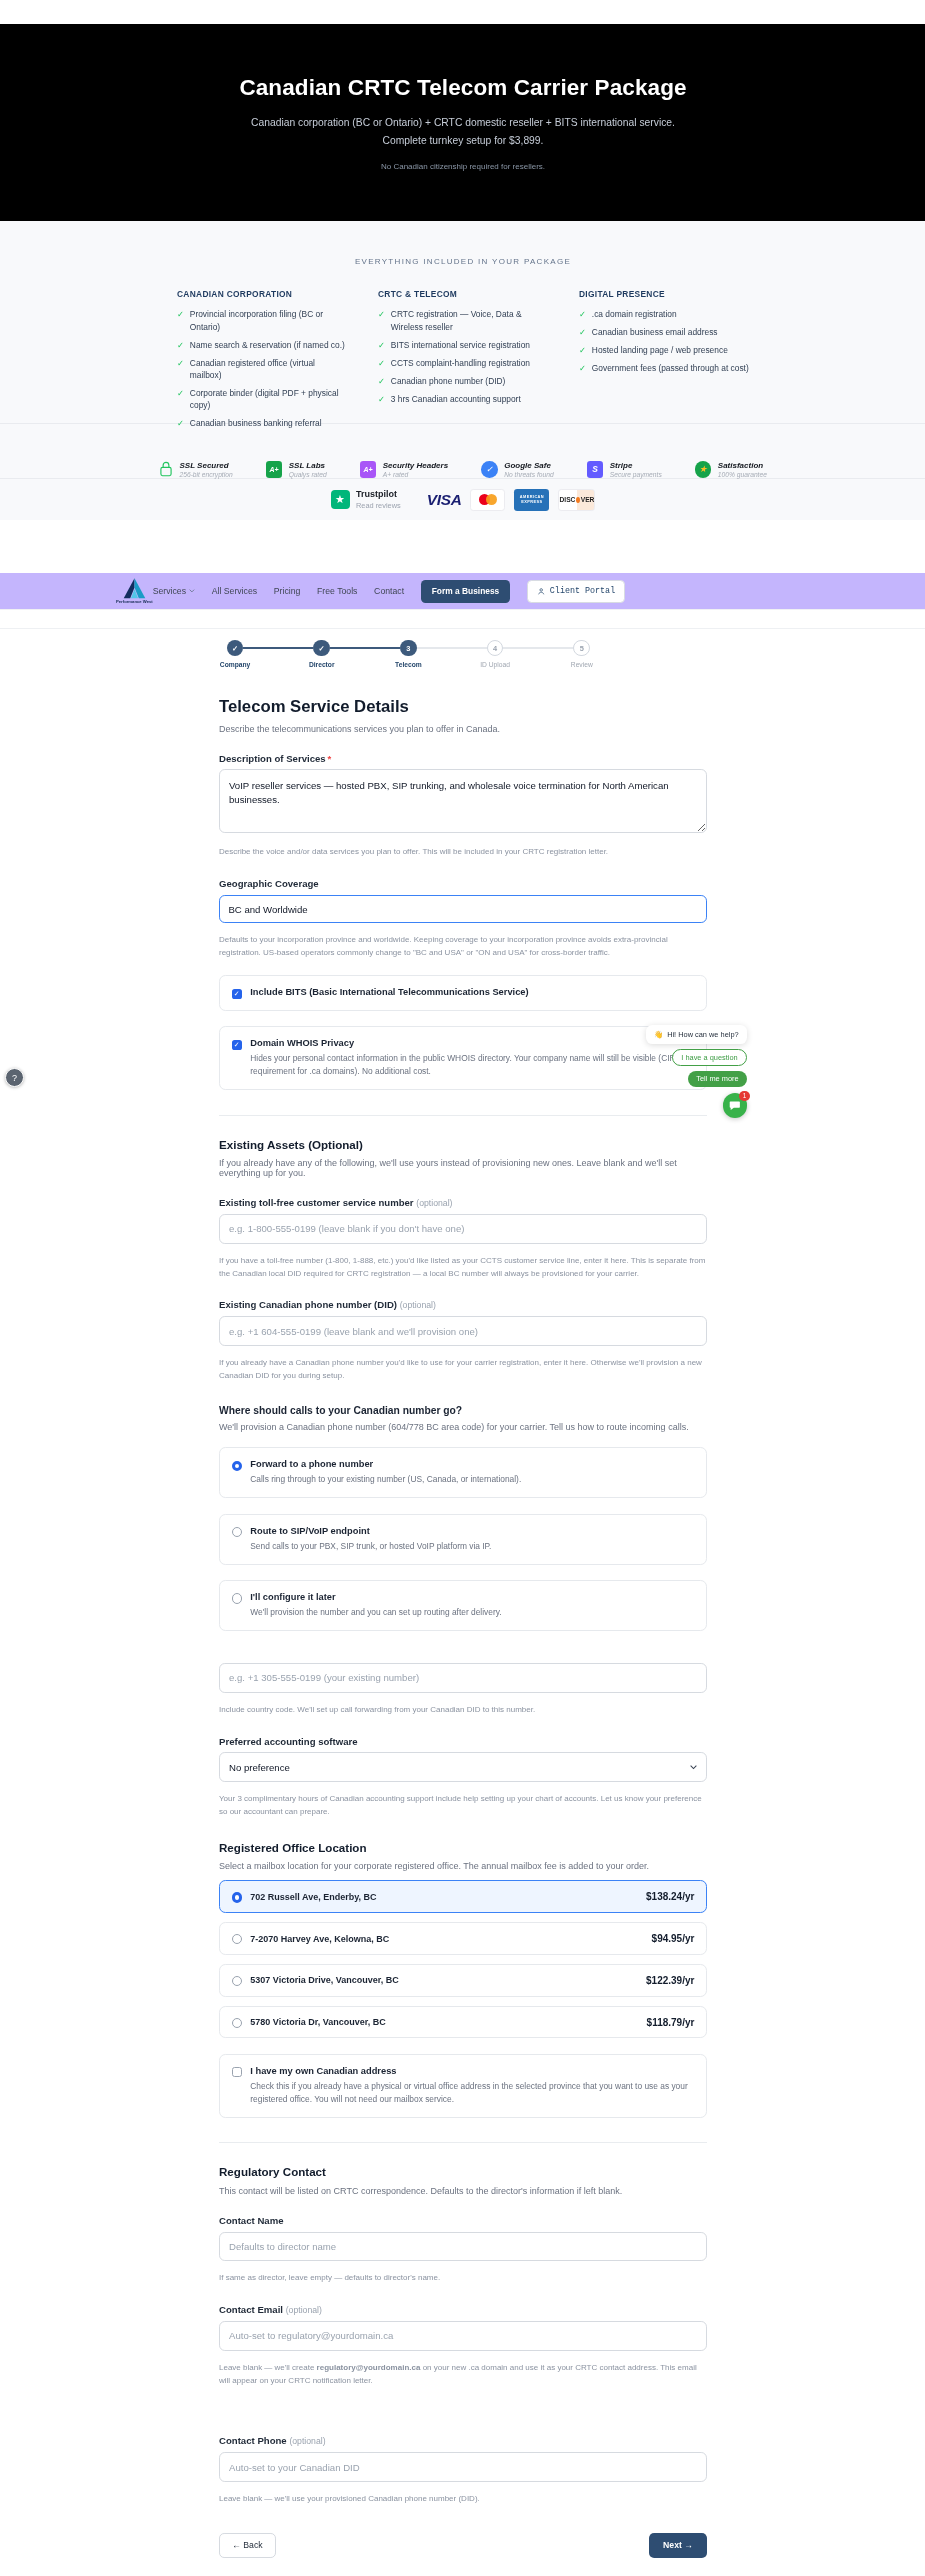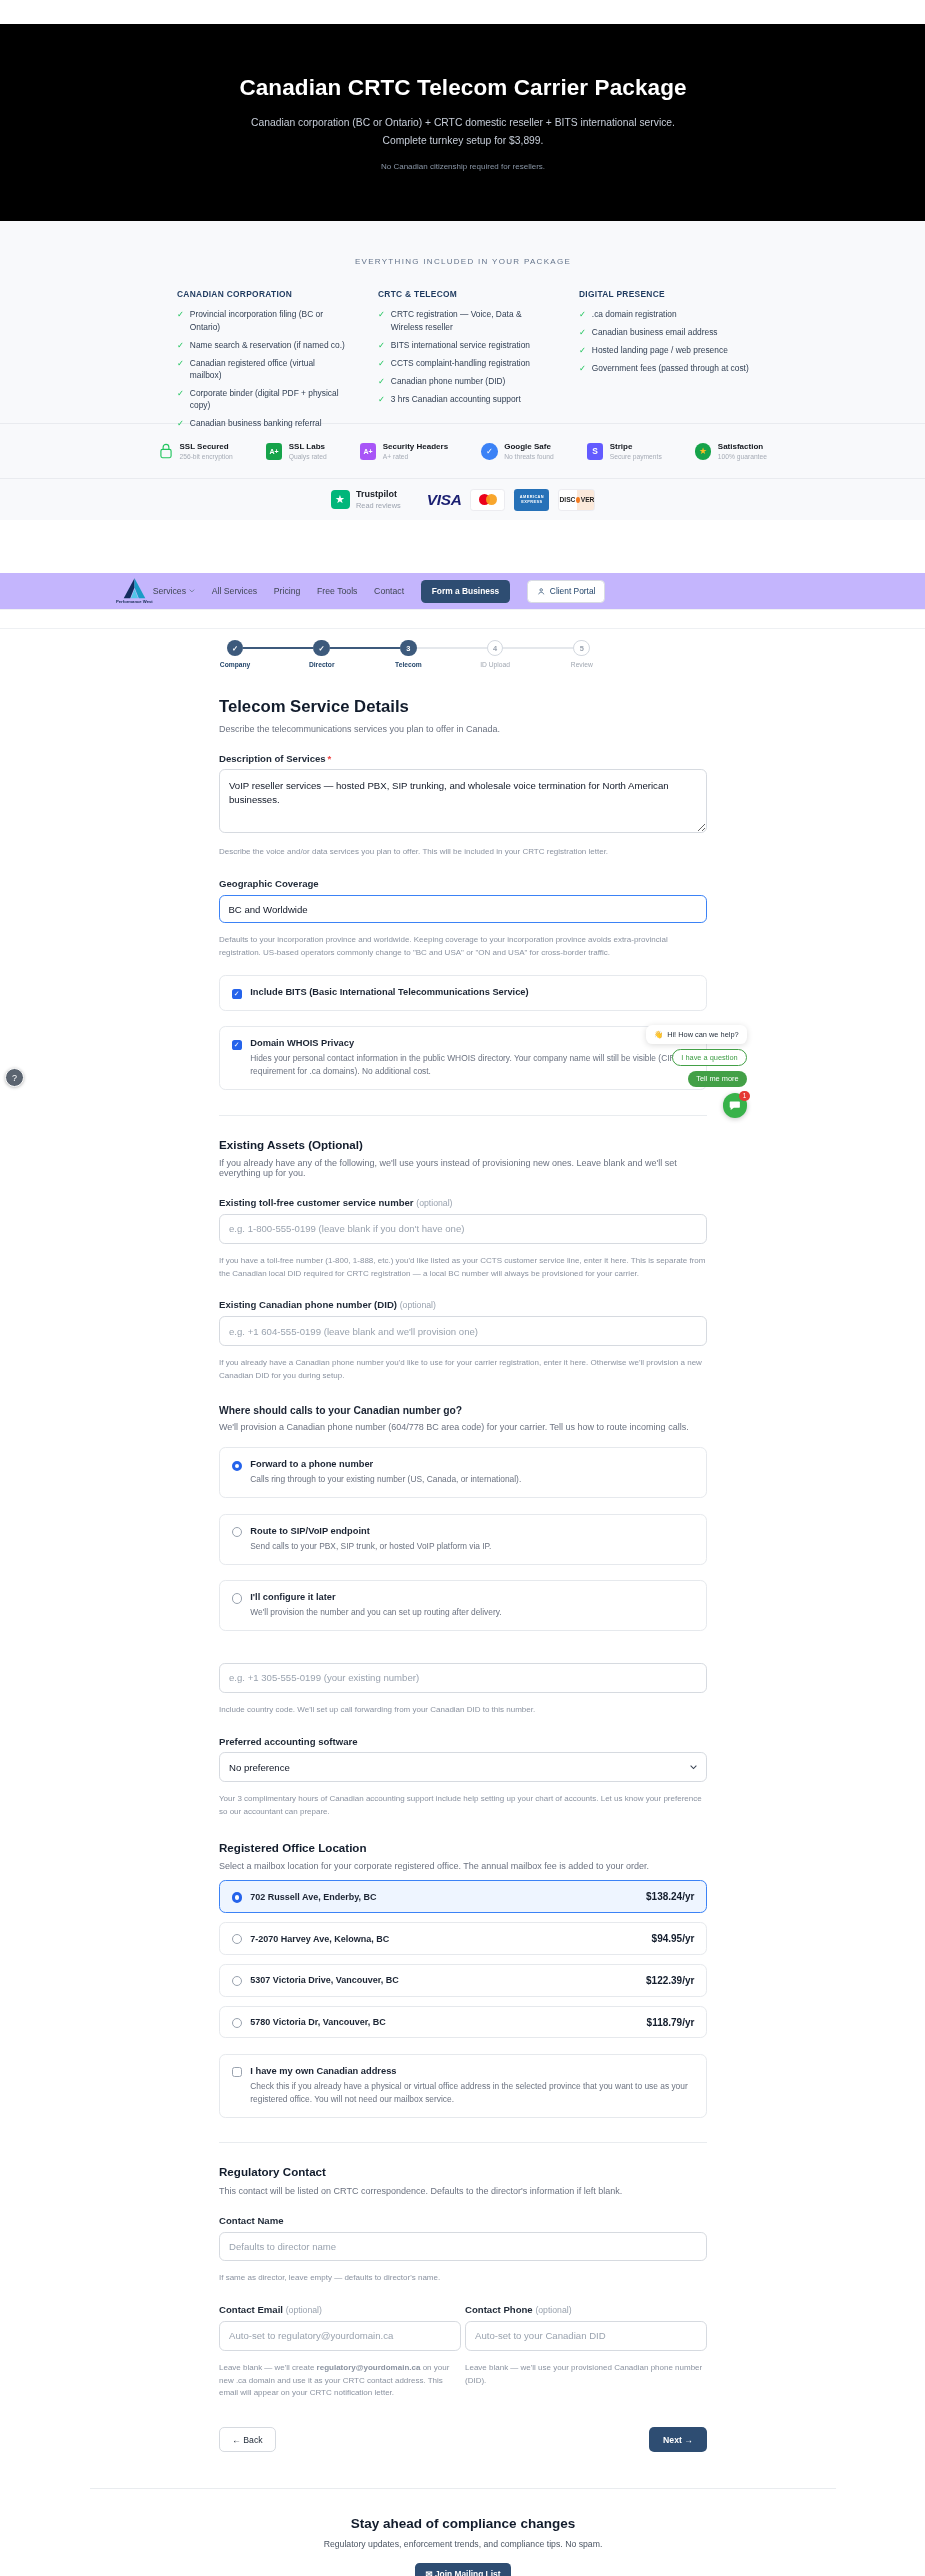--- a/index.html
+++ b/index.html
@@ -15,21 +15,21 @@
   
   .package { height:202px; background:#f8f9fb; padding-top:36px; }
   .package .caption { text-align:center; font-size:8px; letter-spacing:1.3px; color:#64748b; margin:0 0 23px; }
   .cols { width:572px; margin:0 auto; display:grid; grid-template-columns:1fr 1fr 1fr; gap:31px; }
   .col h3 { margin:0 0 9px; font-size:8.4px; color:#1e3a5f; letter-spacing:0.3px; }
   .col ul { list-style:none; margin:0; padding:0; }
   .col li { display:flex; gap:5.8px; font-size:8.4px; color:#334155; line-height:1.45; margin-bottom:5.8px; }
   .ck { color:#22c55e; font-size:8.4px; flex:none; }
 
   
-  .trustbar { height:55px; background:#f8f9fb; border-top:0.6px solid #e9ebef; display:flex; align-items:center; justify-content:center; gap:33px; }
+  .trustbar { height:55px; background:#f8f9fb; border-top:0.6px solid #e9ebef; display:flex; align-items:flex-end; justify-content:center; gap:33px;font-style:italic; }
   .badge { display:flex; align-items:center; gap:6.4px; }
   .bi { flex:none; display:flex; align-items:center; justify-content:center; }
   .bi-sq { width:16.7px; height:16.7px; border-radius:3.2px; color:#fff; font-weight:bold; font-size:7px; }
   .bi-ci { width:16.7px; height:16.7px; border-radius:50%; color:#fff; font-size:8.4px; }
   .badge .t { font-size:8px; font-weight:bold; color:#14181f; }
   .badge .s { font-size:6.7px; color:#a6acb6; margin-top:1.9px; }
 
   
   .paybar { height:42px; background:#f8f9fb; border-top:0.6px solid #e9ebef; display:flex; align-items:center; justify-content:center; gap:26px; }
   .tp { display:flex; align-items:center; gap:6.4px; }
@@ -50,21 +50,21 @@
 
   .gap { height:53px; background:#fff; }
 
   
   .navbar { height:37px; background:#c4b5fd; border-bottom:0.6px solid #f0f1f4; display:flex; align-items:center; justify-content:flex-start; padding:0 116px; }
   .logo { display:flex; flex-direction:column; align-items:center; gap:0.6px; }
   .logo .brand { font-size:4.2px; font-weight:bold; color:#142a52; }
   .navright { display:flex; align-items:center; gap:16.7px; }
   .navlink { font-size:8.7px; color:#3f4654; text-decoration:none; display:flex; align-items:center; gap:3.2px; }
   .btn-navy { background:#2e4d72; color:#fff; border:none; border-radius:4.5px; padding:6.4px 11px; font-size:8.4px; font-weight:bold; font-family:inherit; }
-  .btn-portal { background:#fff; border:0.6px solid #d8dce2; border-radius:4.5px; padding:5.8px 9px; font-size:8.4px; color:#24466b; display:flex; align-items:center; gap:4.5px; font-family:Liberation Sans, sans-serif; }
+  .btn-portal { background:#fff; border:0.6px solid #d8dce2; border-radius:4.5px; padding:5.8px 9px; font-size:8.4px; color:#24466b; display:flex; align-items:center; gap:4.5px; font-family:Liberation Mono, monospace; }
 
   
   .stepper-wrap { border-top:0.6px solid #eef0f3; margin-top:18px; padding:10.3px 0 10.3px; }
   .steps { display:flex; align-items:flex-start; width:488px; margin:0 auto; padding-left:7.7px; }
   .step { display:flex; flex-direction:column; align-items:center; width:16.7px; }
   .dot { width:16.7px; height:16.7px; border-radius:50%; display:flex; align-items:center; justify-content:center; font-size:7.4px; font-weight:bold; }
   .dot.done, .dot.active { background:#3d5a7c; color:#fff; }
   .dot.todo { background:#fff; border:1px solid #d3d8df; color:#9aa3af; }
   .step .lbl { margin-top:4.5px; font-size:6.7px; white-space:nowrap; color:#24466b; font-weight:bold; }
   .step .lbl.off { color:#a0a7b1; font-weight:normal; }
@@ -96,21 +96,21 @@
   .form-col h4 { margin:22px 0 6.4px; font-size:10.3px; color:#1b2433; }
   .radio { width:10.3px; height:10.3px; border-radius:50%; flex:none; margin-top:1.3px; }
   .radio.on { border:3.2px solid #2563eb; background:#fff; }
   .radio.off { border:1px solid #9aa3af; background:#fff; }
   .selbox { position:relative; width:100%; border:0.6px solid #d6dae0; border-radius:5.8px; padding:8.4px 9px; font-size:9.6px; color:#111827; background:#fff; }
   .selbox svg { position:absolute; right:9px; top:12.2px; }
   .officerow { border:0.6px solid #e6e9ed; border-radius:6.4px; padding:9.6px 11.6px; display:flex; align-items:center; gap:8.4px; margin-top:9px; background:#fff; }
   .officerow.sel { background:#eef5ff; border:1px solid #3b82f6; }
   .oaddr { font-size:9px; font-weight:bold; color:#1b2433; flex:1; }
   .oprice { font-size:10px; font-weight:bold; color:#121c2c; }
-  .twocol { display:grid; grid-template-columns:1fr 1fr; gap:4px; }
+  .twocol { display:grid; grid-template-columns:1fr; gap:29px; }
   .btnrow { display:flex; justify-content:space-between; margin-top:27px; }
   .btn-back { background:#fff; border:0.6px solid #d6dae0; border-radius:5.1px; padding:6.4px 12.2px; font-size:8.7px; color:#1f2937; font-family:inherit; }
   .btn-next { background:#2e4d72; border:none; border-radius:5.1px; padding:7px 14px; font-size:8.7px; font-weight:bold; color:#fff; font-family:inherit; }
 
   
   .divider-full { border:none; border-top:0.6px solid #e9ecef; margin:36px auto 0; width:746px; }
   .newsletter { text-align:center; padding:27px 0 37px; }
   .newsletter h2 { margin:0 0 7.7px; font-size:13.5px; color:#121c2c; }
   .newsletter p { margin:0 0 14px; font-size:8.7px; color:#4b5563; }
 

